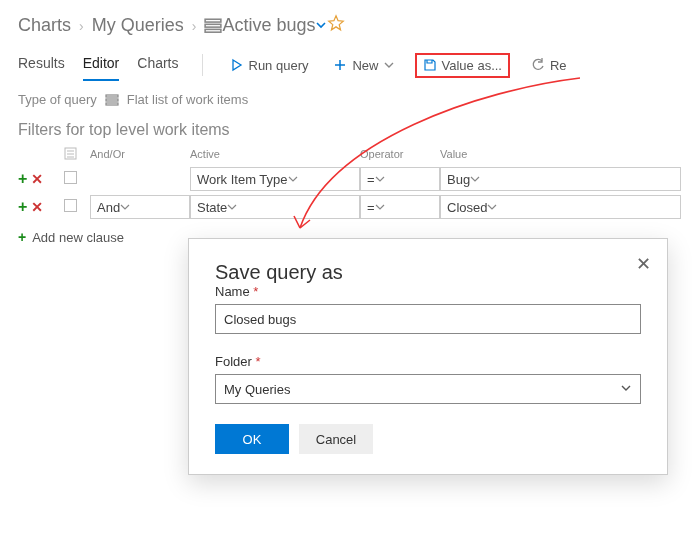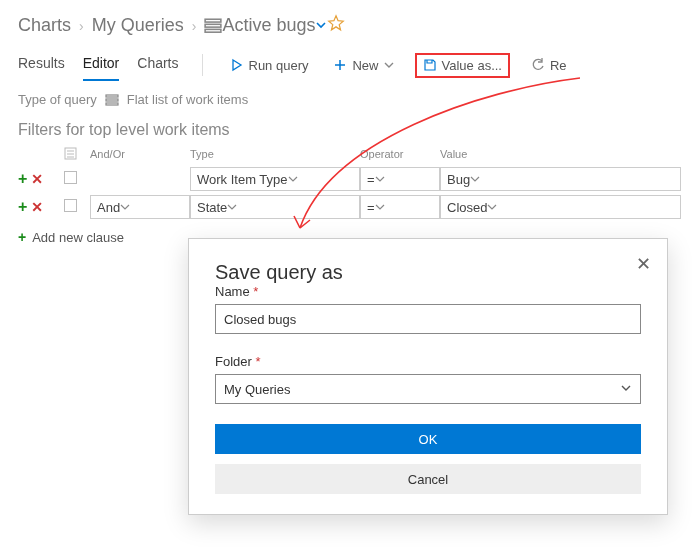--- a/index.html
+++ b/index.html
@@ -129,21 +129,20 @@
   .dialog .select-box {
     width: 100%; height: 30px; border: 1px solid #888;
     padding: 0 8px; font-size: 13px; color: #333;
     display: flex; align-items: center; justify-content: space-between;
     cursor: pointer;
   }
   .dialog .field-block { margin-bottom: 20px; }
   .dialog .btn-row {
     display: flex; justify-content: flex-start; gap: 10px;
     margin-top: 19px;
-    flex-direction: column;
   }
   .btn {
     min-width: 74px; height: 30px;
     display: inline-flex; align-items: center; justify-content: center;
     font-size: 13px; cursor: pointer;
   }
   .btn.primary { background: #0078d4; color: #fff; }
   .btn.secondary { background: #eee; color: #333; }
 </style>
 </head>
@@ -232,21 +231,21 @@
 <div class="grid">
   <div class="hdr-row">
     <div class="col-actions"></div>
     <div class="col-chk">
       <svg width="13" height="13">
           <rect x="1" y="1" width="11" height="11" fill="none" stroke="#bbb"></rect>
           <path d="M3 4 H10 M3 7 H10 M3 10 H10" stroke="#bbb" stroke-width="1"></path>
         </svg>
     </div>
     <div class="col-andor">And/Or</div>
-    <div class="col-field">Type</div>
+    <div class="col-field">Active</div>
     <div class="col-op">Operator</div>
     <div class="col-value">Value</div>
   </div>
 
   <div class="data-row">
     <div class="col-actions">
       <span class="plus">+</span>
       <span class="xdel">✕</span>
     </div>
     <div class="col-chk"><span class="chk"></span></div>

